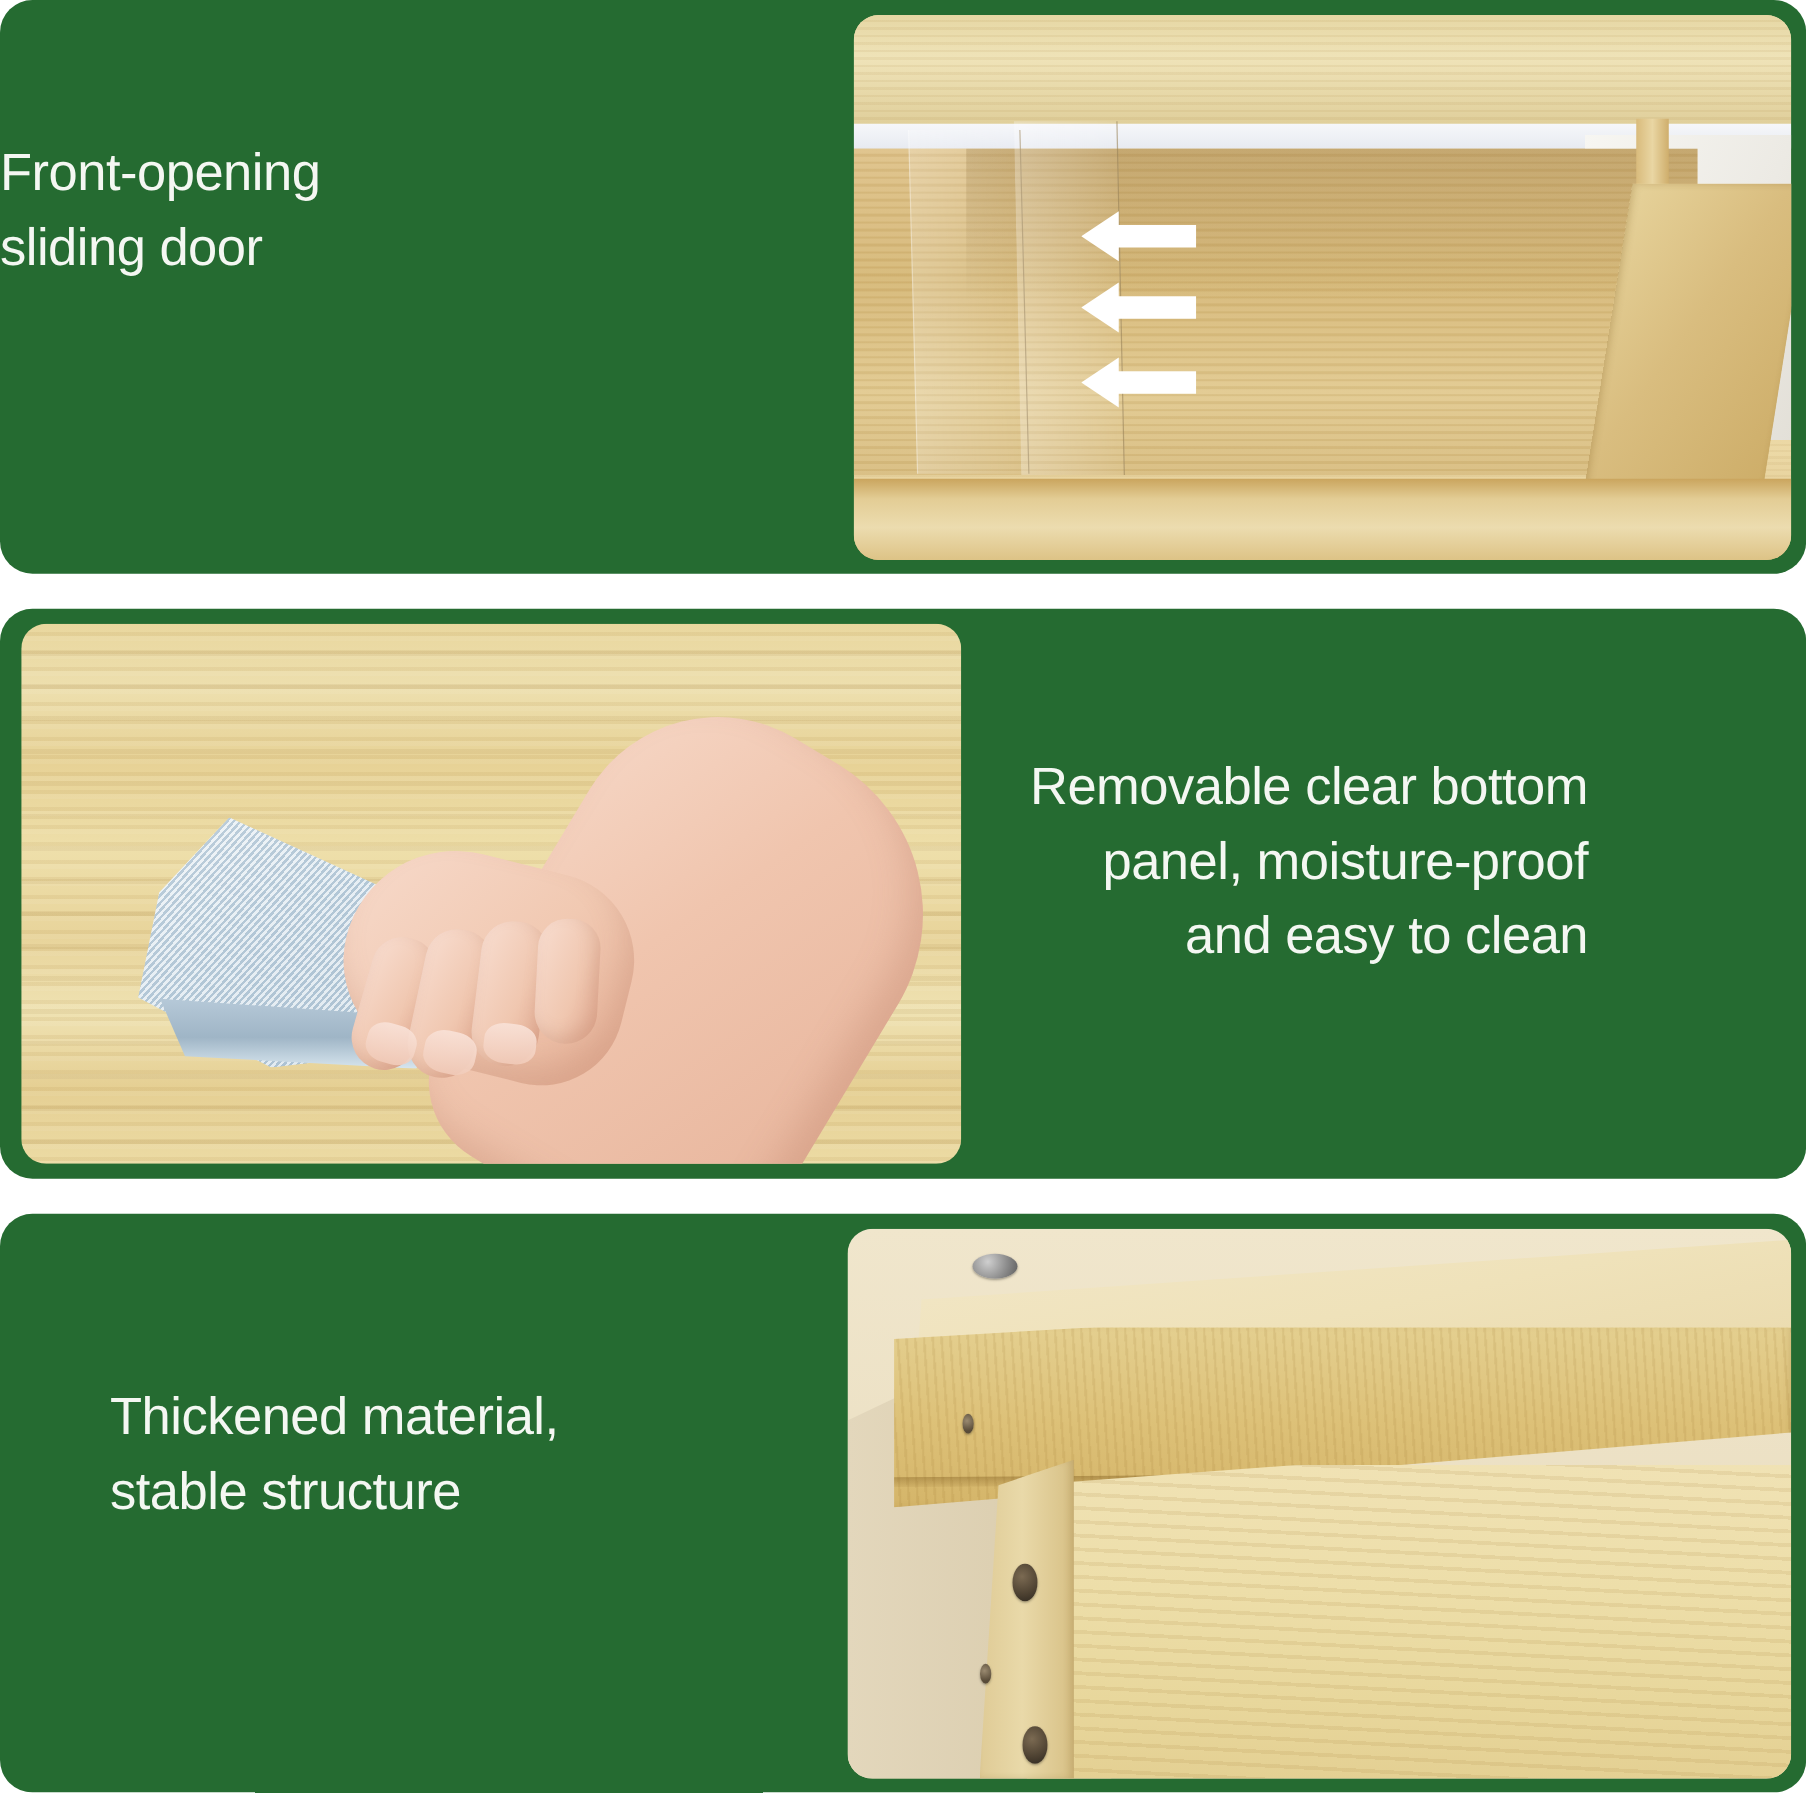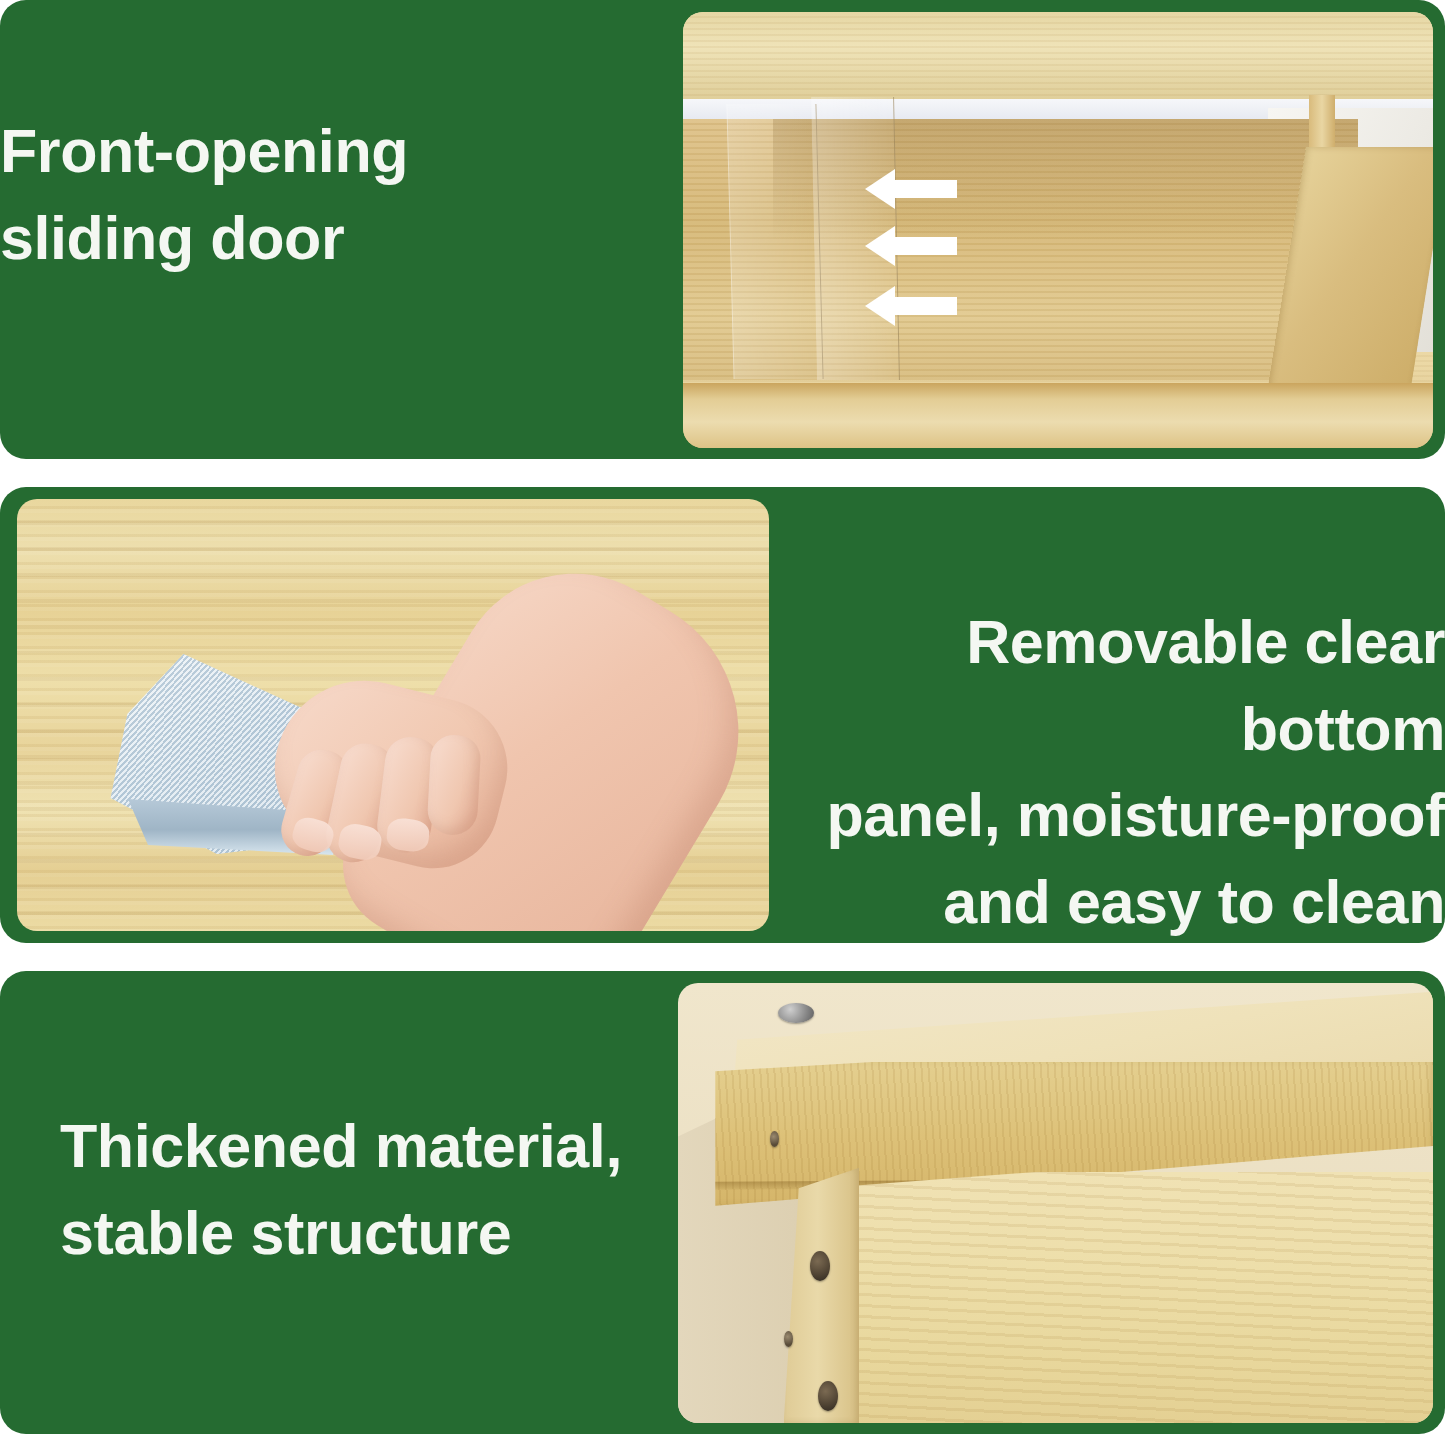--- a/index.html
+++ b/index.html
@@ -30,31 +30,31 @@
     overflow: hidden;
   }
   .panel-1 { height: 459px; }
   .panel-2 { height: 456px; }
   .panel-3 { height: 463px; }
 
   
   .caption {
     position: absolute;
     color: #f4f7f2;
-    font-size: 61px;
+    font-size: 42px;
     line-height: 1.42;
-    font-weight: 700;
+    font-weight: 400;
     letter-spacing: -0.4px;
     white-space: pre-line;
   }
 
   
   .panel-1 .caption { top: 108px; }
   .panel-2 .caption { top: 112px; left: 824px; text-align: right; }
-  .panel-3 .caption { top: 132px; left: 60px; }
+  .panel-3 .caption { top: 132px; left: 88px; }
 
   
   .photo {
     position: absolute;
     border-radius: 20px;
     overflow: hidden;
   }
 
   
   .photo-1 {

